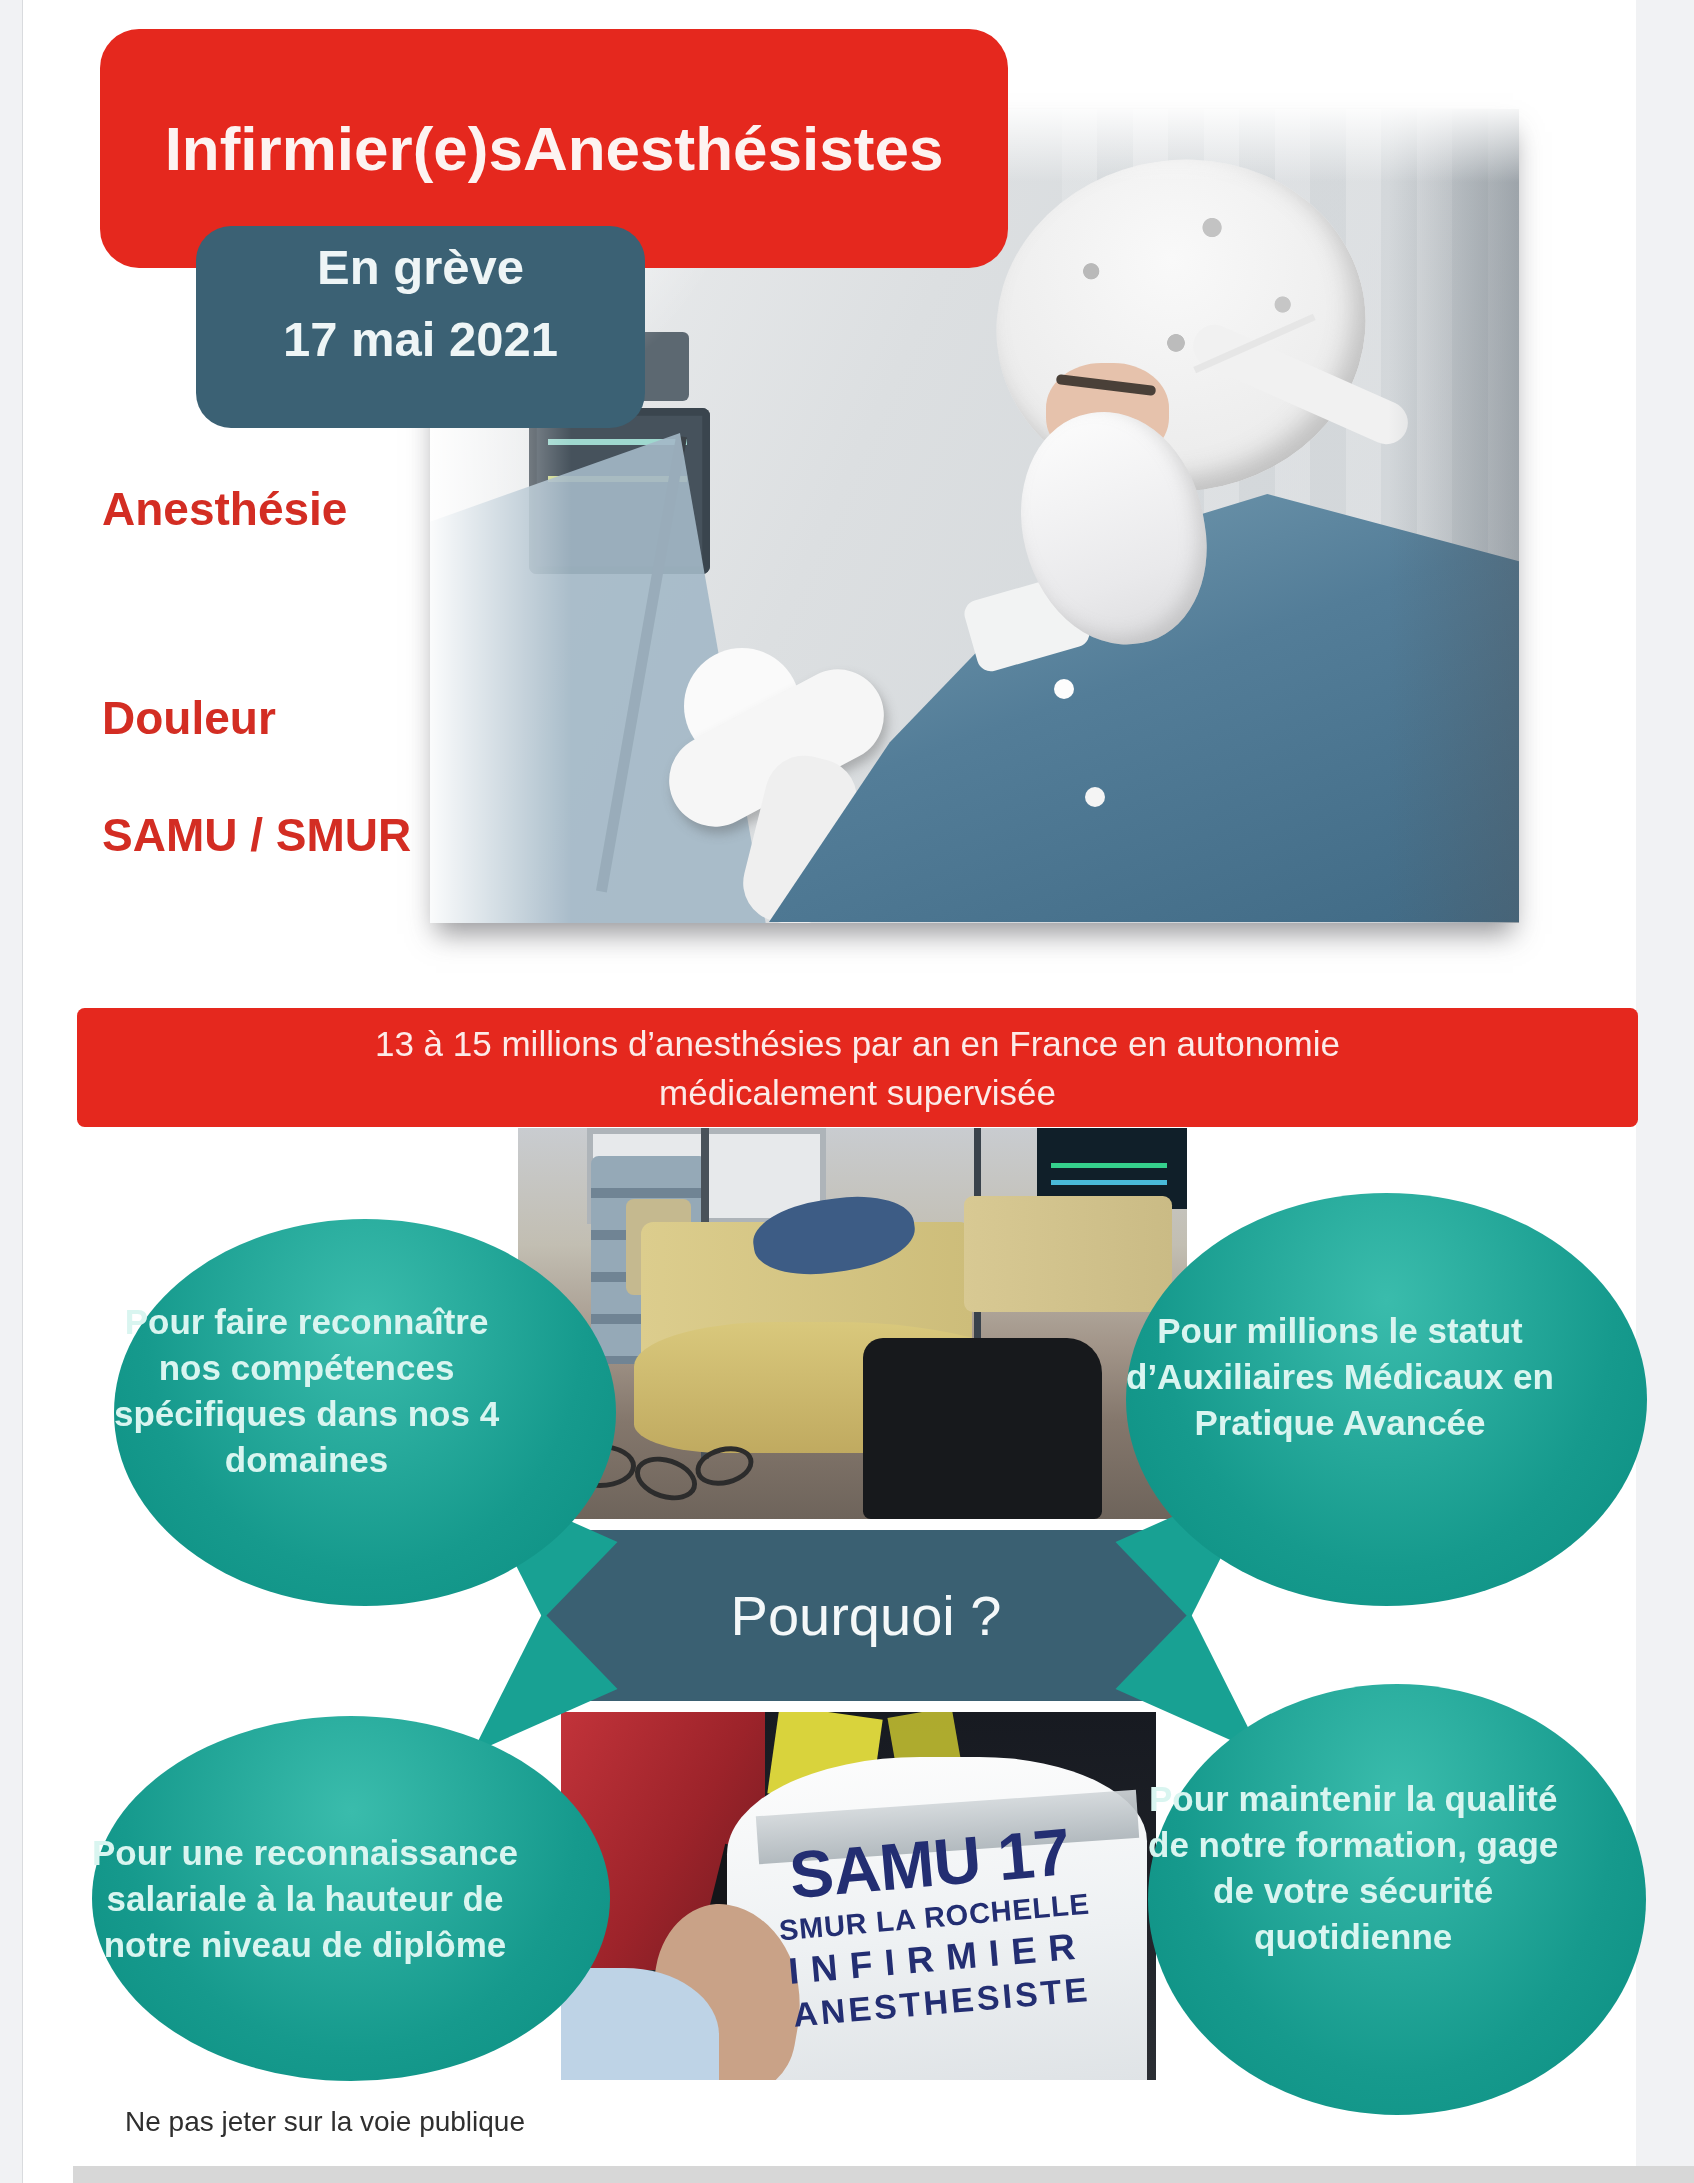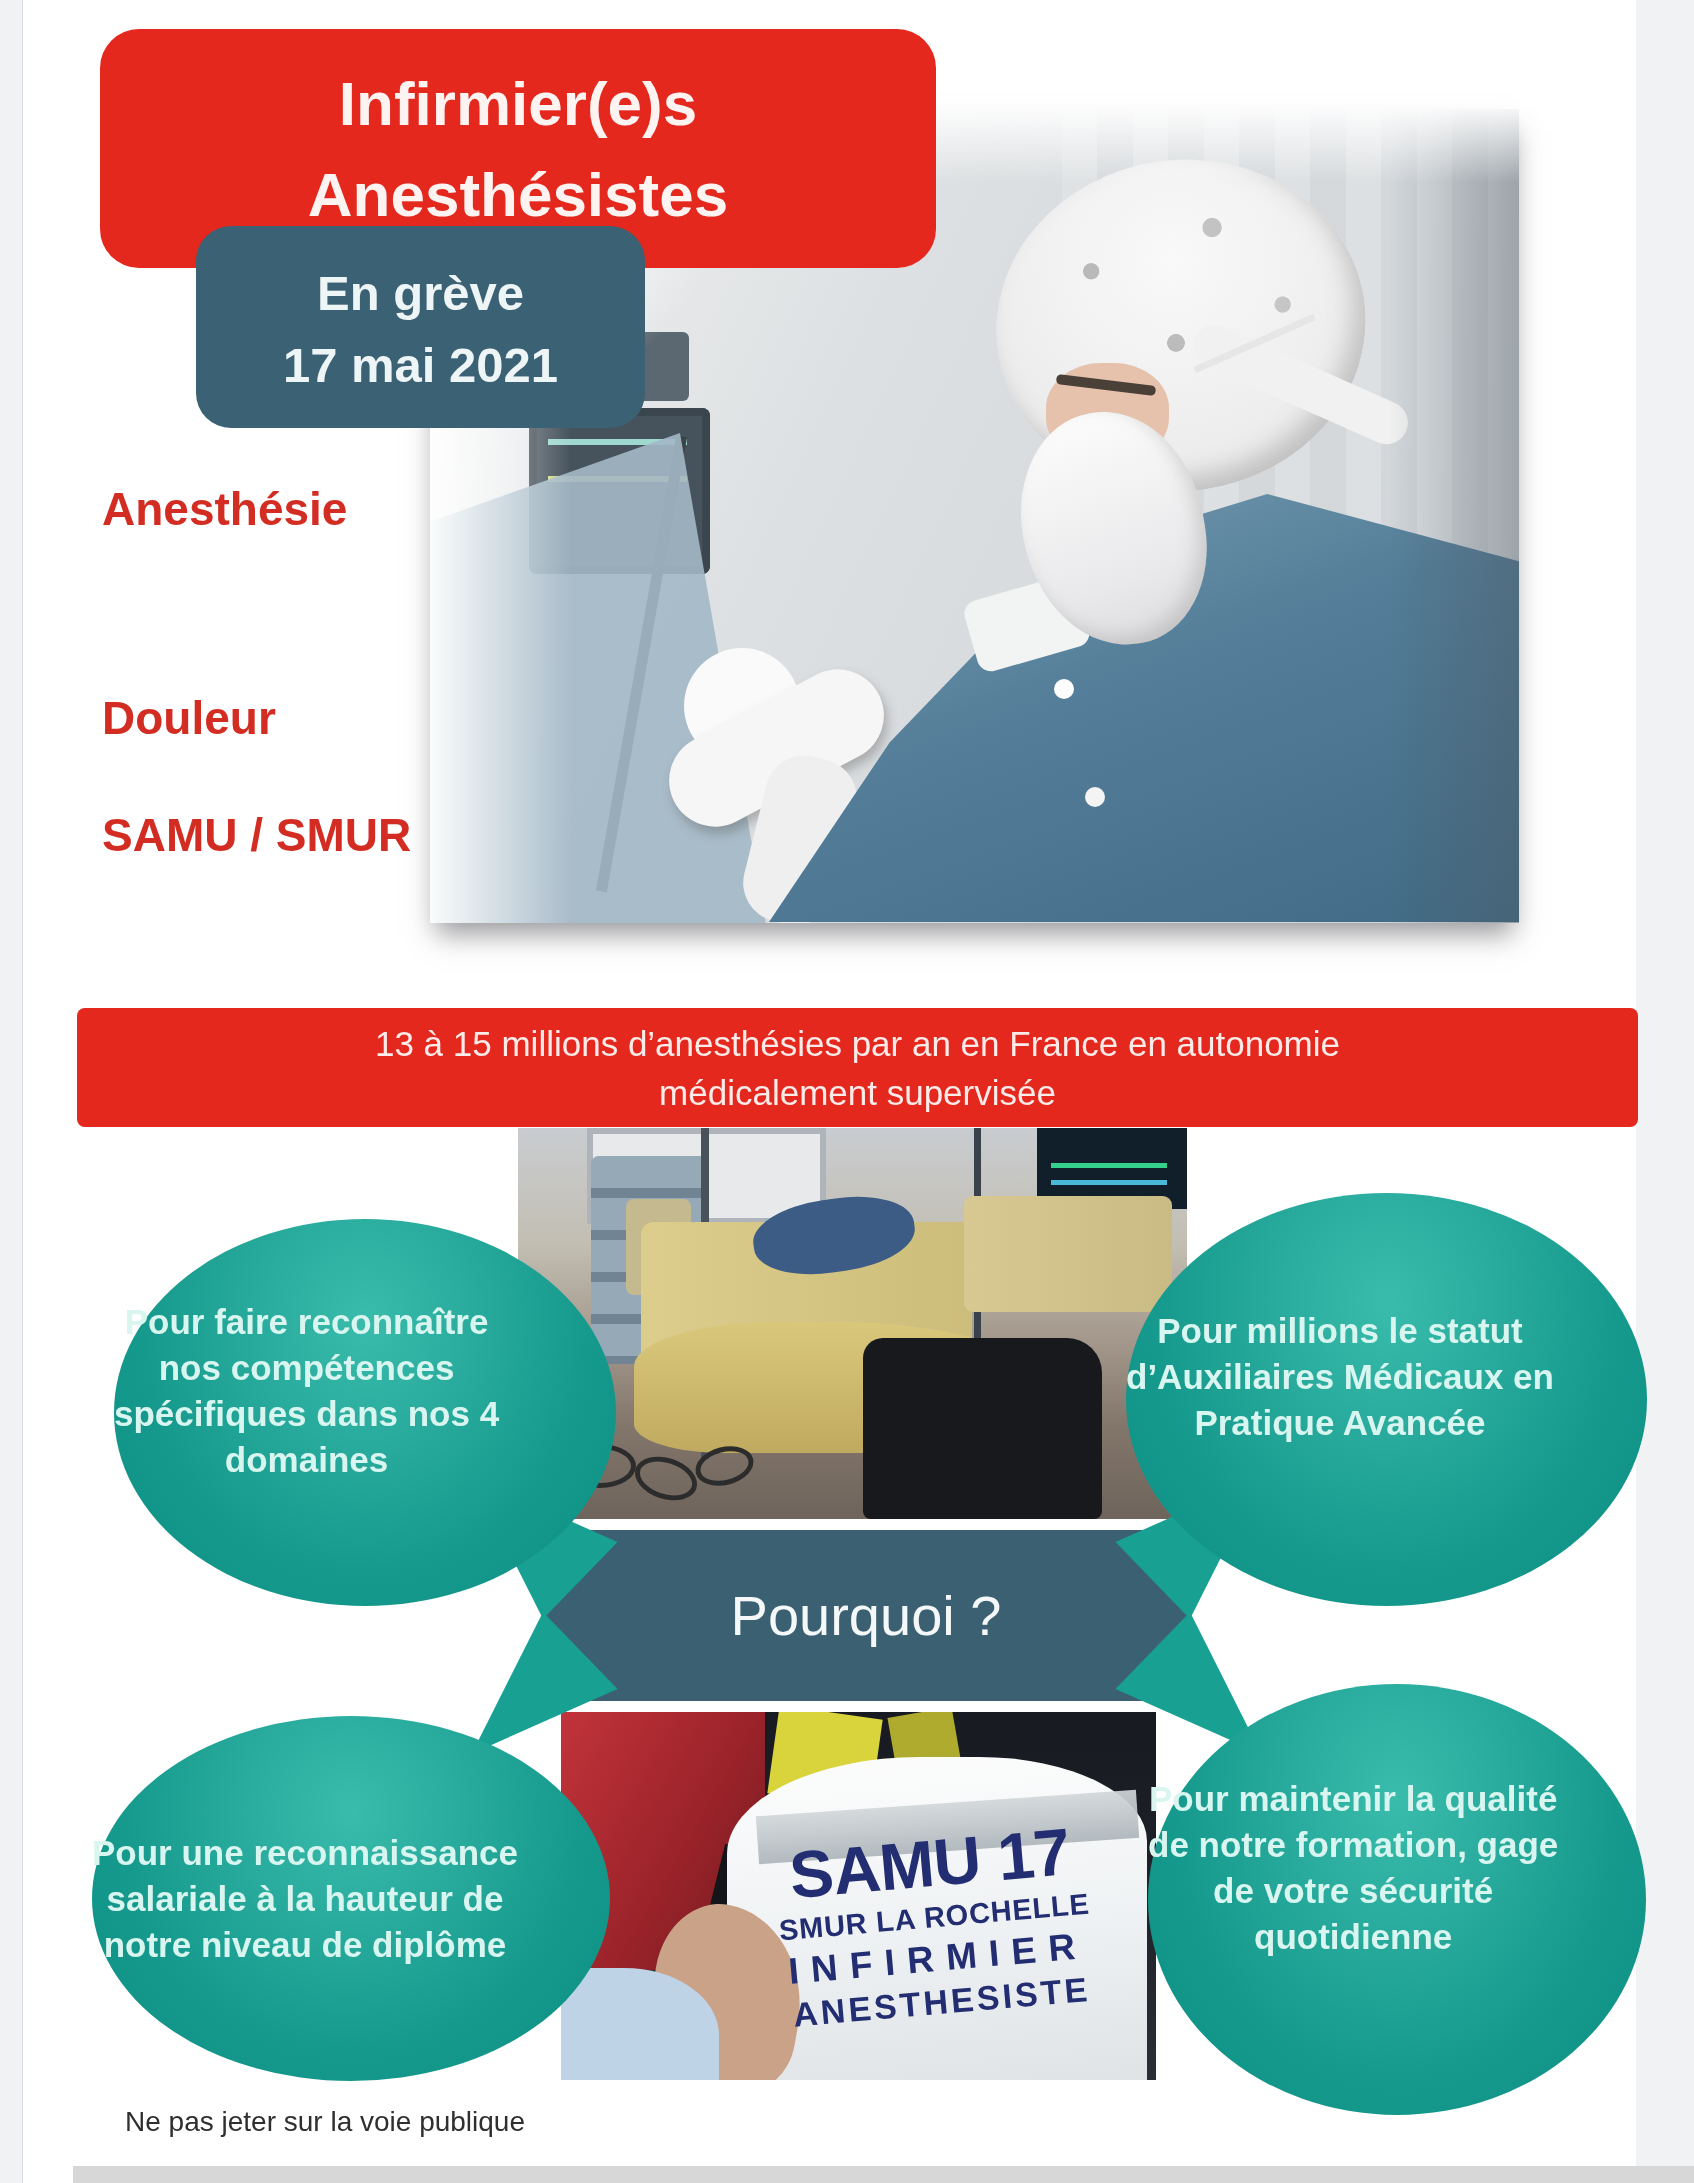--- a/index.html
+++ b/index.html
@@ -9,29 +9,29 @@
   }
   .abs{position:absolute;}
 
   
   .left-strip{left:0;top:0;width:21.6px;height:2183px;background:var(--chrome_gray,#f1f2f4);border-right:1.5px solid #d9dbde;}
   .right-strip{left:1636px;top:0;width:59px;height:2166px;background:var(--chrome_gray,#f1f2f4);}
   .bottom-strip{left:73px;top:2166px;width:1622px;height:17px;background:var(--chrome_bar,#d7d7d7);}
 
   
   .title-box{
-    left:100px;top:29px;width:836px;height:239px;border-radius:39px;
+    left:100px;top:29px;width:908px;height:239px;border-radius:39px;
     background:var(--red,#e5281e);z-index:6;
-    display:flex;flex-direction:column;justify-content:center;align-items:center;
+    display:flex;flex-direction:row;justify-content:center;align-items:center;
     color:#fdf3f1;font-weight:bold;font-size:62px;line-height:91px;text-align:center;
   }
   .date-box{
     left:196px;top:226px;width:449px;height:202px;border-radius:35px;
     background:var(--slate_badge,#3b6174);z-index:7;
-    display:flex;flex-direction:column;justify-content:center;align-items:center;
+    display:flex;flex-direction:column;justify-content:flex-start;align-items:center;
     color:#eef5f6;font-weight:bold;font-size:49px;line-height:72px;text-align:center;
     padding-top:4.6px;box-sizing:border-box;
   }
   .side-label{
     left:102px;color:var(--red_text,#d32d23);font-weight:bold;font-size:46px;z-index:6;white-space:nowrap;
   }
 
   
   .nurse-photo{
     left:430px;top:109px;width:1089px;height:814px;z-index:1;overflow:hidden;

